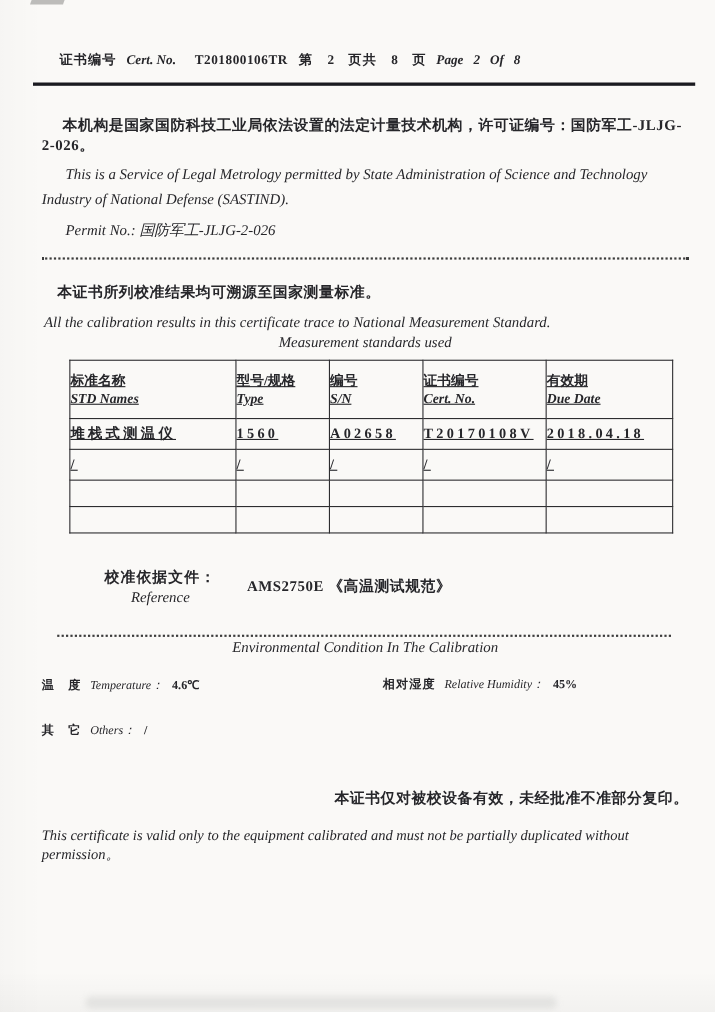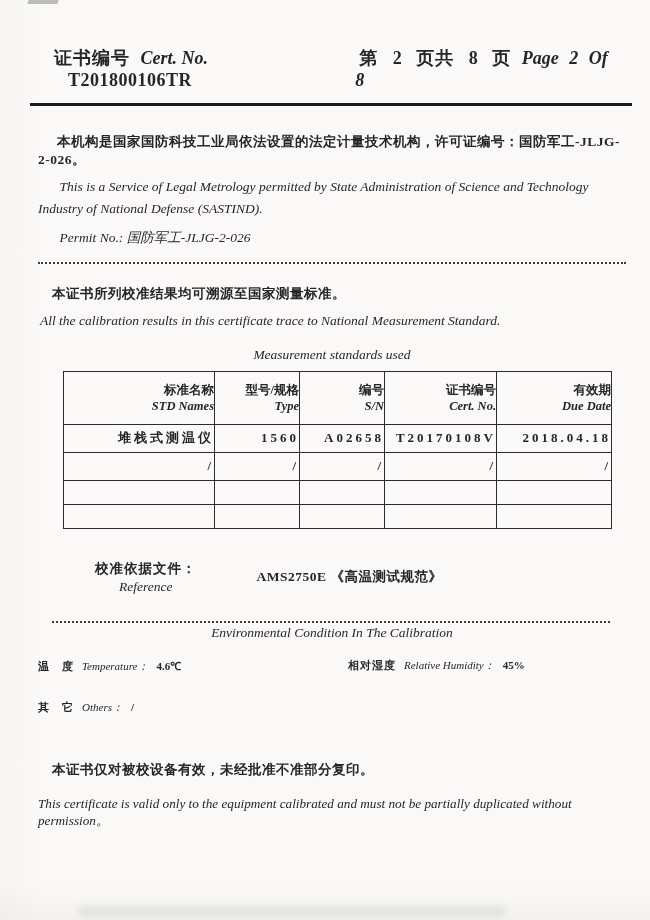--- a/index.html
+++ b/index.html
@@ -21,77 +21,78 @@
     position:absolute;top:0;left:28px;width:30px;height:4px;
     background:#8a8a88;opacity:.55;transform:skewX(-20deg);
   }
   .page{
     position:relative;
     padding:46px 24px 0 38px;
     box-sizing:border-box;
   }
   
   .hdr{
-    display:flex;justify-content:space-between;align-items:baseline;
-    font-size:18px;font-weight:bold;
+    display:flex;justify-content:flex-start;align-items:baseline;
+    font-size:12px;font-weight:bold;
     margin-left:16px;
   }
   .hdr .zh{letter-spacing:1px;}
   .hdr .en{font-style:italic;margin-left:6px;}
   .hdr .certno{margin-left:14px;letter-spacing:.5px;font-family:"Liberation Serif",serif;}
   .hdr-right span{margin-left:10px;}
   .hdr-right .en{font-style:italic;}
   .rule{
     height:3px;background:#1a1a20;margin:12px -6px 0 -8px;
   }
   
   .p-zh{font-size:13.5px;font-weight:600;margin:27px 0 0 0;text-indent:1.4em;letter-spacing:.5px;}
   .p-en{font-size:13.5px;font-style:italic;margin:7px 0 0 0;text-indent:1.6em;line-height:1.65;}
   .p-permit{font-size:13.5px;font-style:italic;margin:8px 0 0 0;text-indent:1.6em;}
   .dotted{border:0;border-top:2px dotted #3c3c3c;margin:15px 0 0 0;}
   .dotted2{border:0;border-top:2px dotted #3c3c3c;margin:26px 16px 0 14px;}
   .trace-zh{font-size:13.5px;font-weight:600;margin:21px 0 0 14px;letter-spacing:.5px;}
   .trace-en{font-size:13.5px;font-style:italic;margin:10px 0 0 2px;}
   .center{text-align:center;}
   .std-title-zh{font-size:13.5px;font-weight:600;margin-top:9px;letter-spacing:1px;}
-  .std-title-en{font-size:13.5px;font-style:italic;margin-top:18px;}
+  .std-title-en{font-size:13.5px;font-style:italic;margin-top:2px;}
   
   table.std{
     border-collapse:collapse;
     margin:8px 0 0 25px;
     width:548px;
     table-layout:fixed;
   }
   table.std th, table.std td{
     border:1.7px solid #2d2d30;
-    text-align:right;vertical-align:middle;
+    text-align:left;vertical-align:middle;
     padding:0;
+    text-decoration:underline;
   }
   table.std th{height:52px;font-size:12.5px;font-weight:600;}
   table.std th .en{font-style:italic;font-weight:bold;font-size:12.5px;letter-spacing:0;}
   table.std td{height:27px;font-size:13px;font-weight:600;letter-spacing:3px;}
   table.std tr.empty td{height:23px;}
   .c1{width:151px;} .c2{width:85px;} .c3{width:85px;} .c4{width:112px;} .c5{width:115px;}
   
-  .ref{display:flex;align-items:flex-start;margin:31px 0 0 57px;font-size:13.5px;gap:32px;}
+  .ref{display:flex;align-items:flex-start;margin:31px 0 0 57px;font-size:13.5px;}
   .ref-label .zh{font-weight:600;letter-spacing:1px;}
   .ref-label .en{font-style:italic;text-align:center;margin-top:1px;}
   .ref-value{margin-left:28px;margin-top:8px;font-weight:600;letter-spacing:.5px;}
   
   .env-title-zh{font-size:13.5px;font-weight:600;letter-spacing:6px;margin-top:17px;}
   .env-title-en{font-size:13.5px;font-style:italic;margin-top:2px;}
   .env-line{display:flex;font-size:11px;margin:17px 0 0 0;}
   .env-line .pair{display:flex;align-items:baseline;}
   .env-line .zh{font-weight:600;letter-spacing:1px;}
   .env-line .en{font-style:italic;margin-left:8px;}
   .env-line .val{margin-left:8px;font-weight:600;}
   .env-temp{width:310px;}
   .others-line{margin-top:26px;}
   
-  .foot-zh{font-size:13.5px;font-weight:600;margin:46px 0 0 14px;letter-spacing:.5px;}
+  .foot-zh{font-size:13.5px;font-weight:600;margin:46px 0 0 14px;letter-spacing:.5px;text-align:right;}
   .foot-en{font-size:13.2px;font-style:italic;margin:17px 0 0 0;}
   .scan-bar{
     position:absolute;left:78px;top:906px;width:428px;height:11px;
     background:#dcdcda;filter:blur(3px);opacity:.7;border-radius:4px;
   }
 </style>
 </head>
 <body>
 
 <div class="scan-noise"></div>

